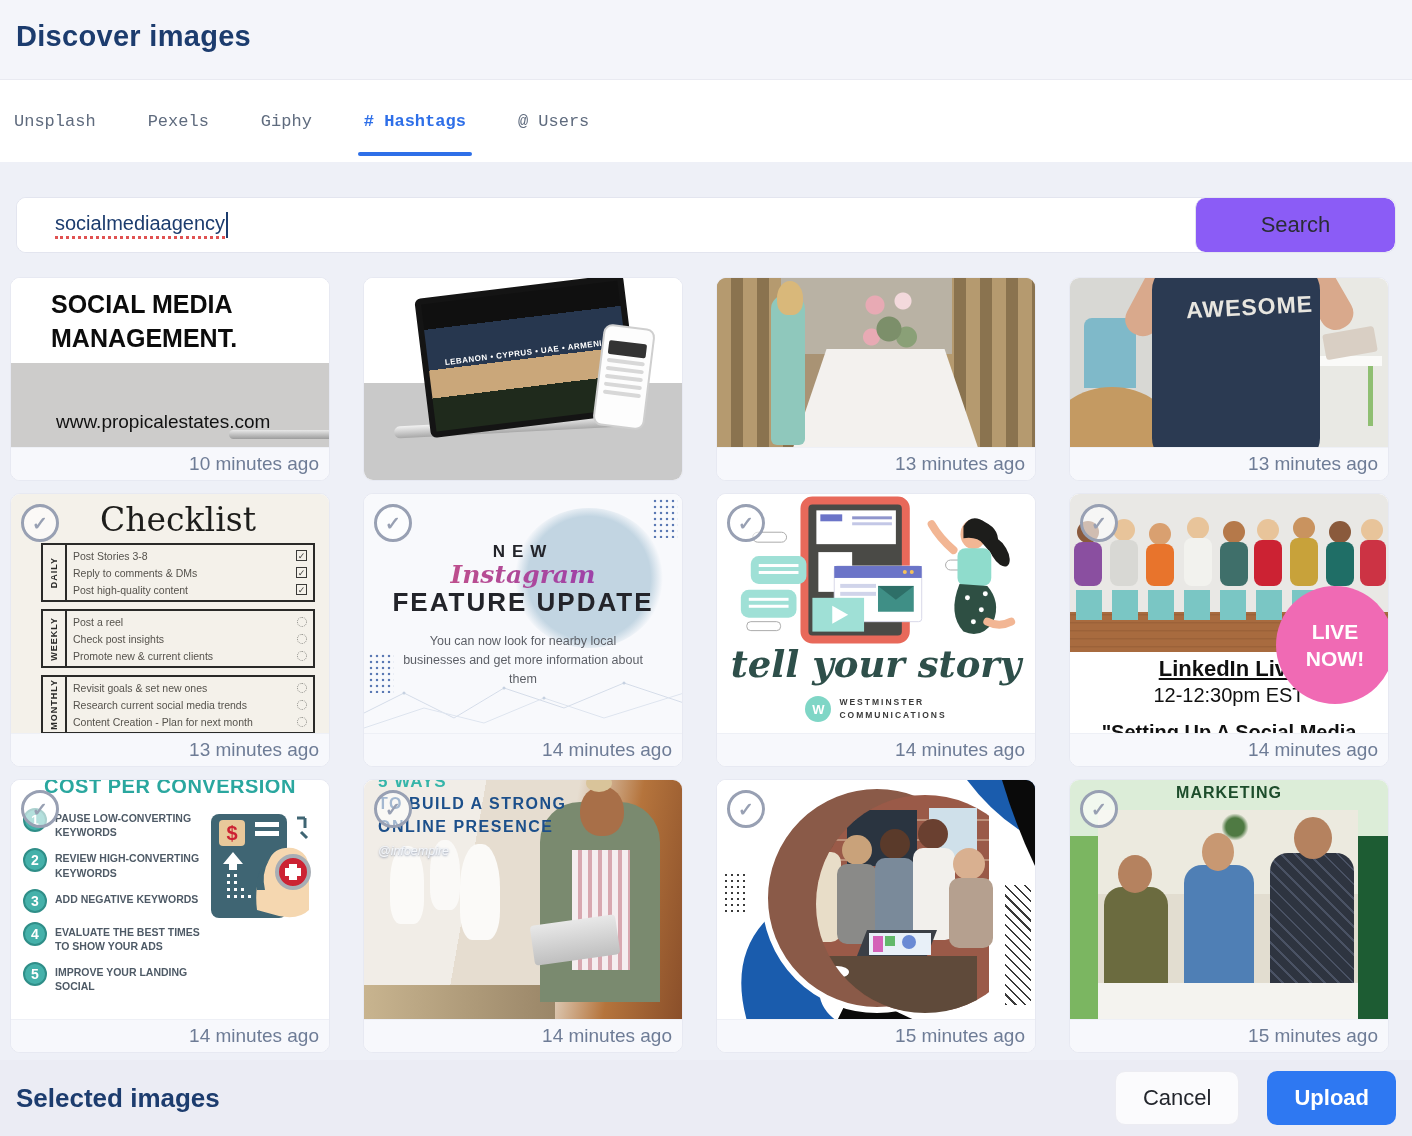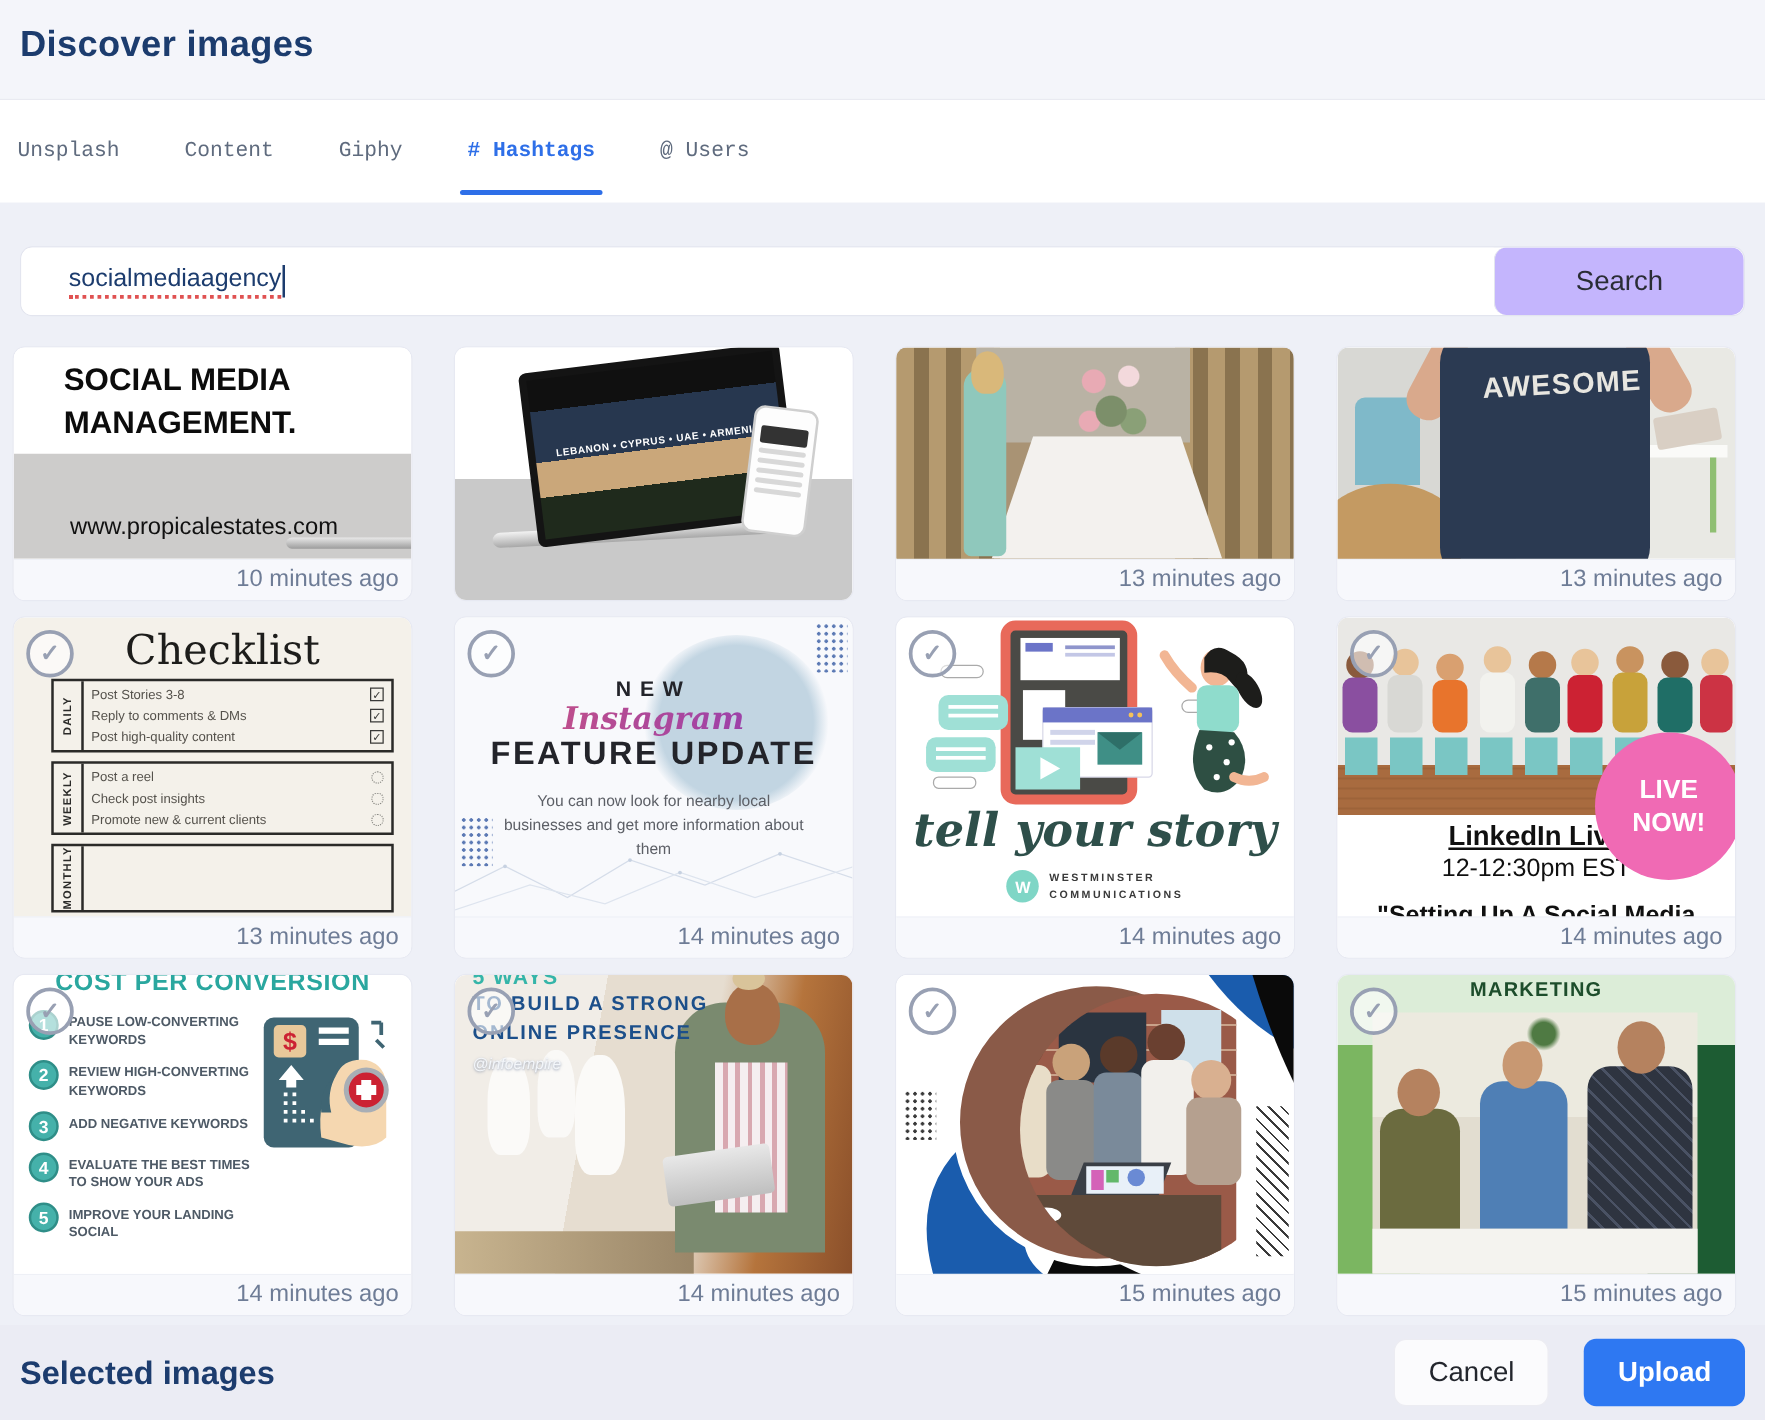--- a/index.html
+++ b/index.html
@@ -21,21 +21,21 @@
 
   
   .search-row { padding:35px 16px 24px 16px; }
   .search-wrap { display:flex; height:56px; border:1px solid #e3e5ef; border-radius:10px;
     overflow:hidden; background:#fff; }
   .search-input { flex:1; display:flex; align-items:center; padding-left:38px; background:#fff; }
   .search-query { font-size:20px; color:#1c3c6e;
     border-bottom:3px dotted #e05252; padding-bottom:1px; }
   .caret { display:inline-block; width:2px; height:26px; background:#1c3c6e;
     margin-left:1px; vertical-align:middle; }
-  .search-btn { width:200px; background:#c4b5fd; border-left:1px solid #e3e5ef;
+  .search-btn { width:200px; background:#8b5cf6; border-left:1px solid #e3e5ef;
     border-radius:10px; display:flex; align-items:center; justify-content:center;
     font-size:22px; color:#2a2d35; cursor:pointer; }
 
   
   .grid { padding:0 22px 0 10px; display:grid; grid-template-columns:repeat(4,320px);
     column-gap:33px; row-gap:12px; }
   .card { background:#fff; border:1px solid #e7e9f2; border-radius:10px;
     overflow:hidden; display:flex; flex-direction:column; position:relative; cursor:pointer; }
   .card.r1 { height:204px; }
   .card.r23 { height:274px; }
@@ -243,21 +243,21 @@
 </style>
 </head>
 <body>
 
 <div class="app-header">
   <div class="app-title">Discover images</div>
 </div>
 
 <div class="tabbar">
   <div class="tab">Unsplash</div>
-  <div class="tab">Content</div>
+  <div class="tab">Pexels</div>
   <div class="tab">Giphy</div>
   <div class="tab active"># Hashtags</div>
   <div class="tab">@ Users</div>
 </div>
 
 <div class="search-row">
   <div class="search-wrap">
     <div class="search-input">
       <span class="search-query">socialmediaagency</span>
         <span class="caret"></span>
@@ -375,20 +375,34 @@
           <div class="c5-row">
               <span>Promote new &amp; current clients</span>
               <span class="c5-mark circ"></span>
             </div>
         </div>
       </div>
       <div class="c5-table">
         <div class="c5-label">
             <span>MONTHLY</span>
           </div>
+        <div class="c5-items">
+          <div class="c5-row">
+              <span>Revisit goals &amp; set new ones</span>
+              <span class="c5-mark circ"></span>
+            </div>
+          <div class="c5-row">
+              <span>Research current social media trends</span>
+              <span class="c5-mark circ"></span>
+            </div>
+          <div class="c5-row">
+              <span>Content Creation - Plan for next month</span>
+              <span class="c5-mark circ"></span>
+            </div>
+        </div>
       </div>
     </div>
     <div class="card-foot">
         <span class="ts">13 minutes ago</span>
       </div>
   </div>
 
   <div class="card r23 c6">
     <div class="checkcircle">✓</div>
     <div class="card-img">

